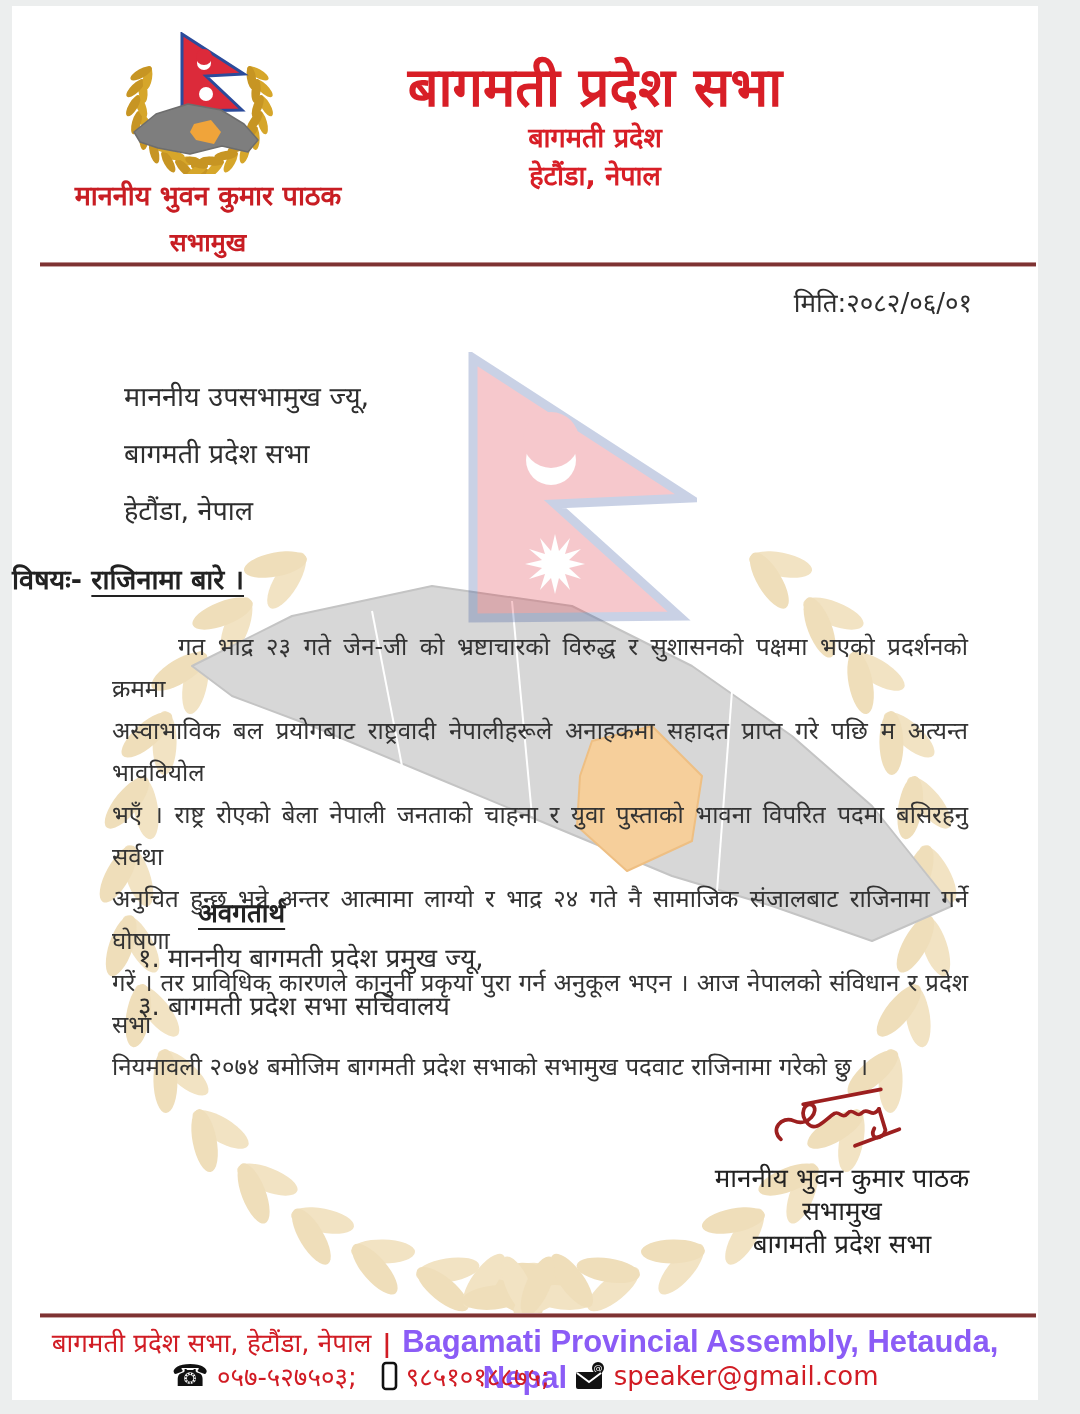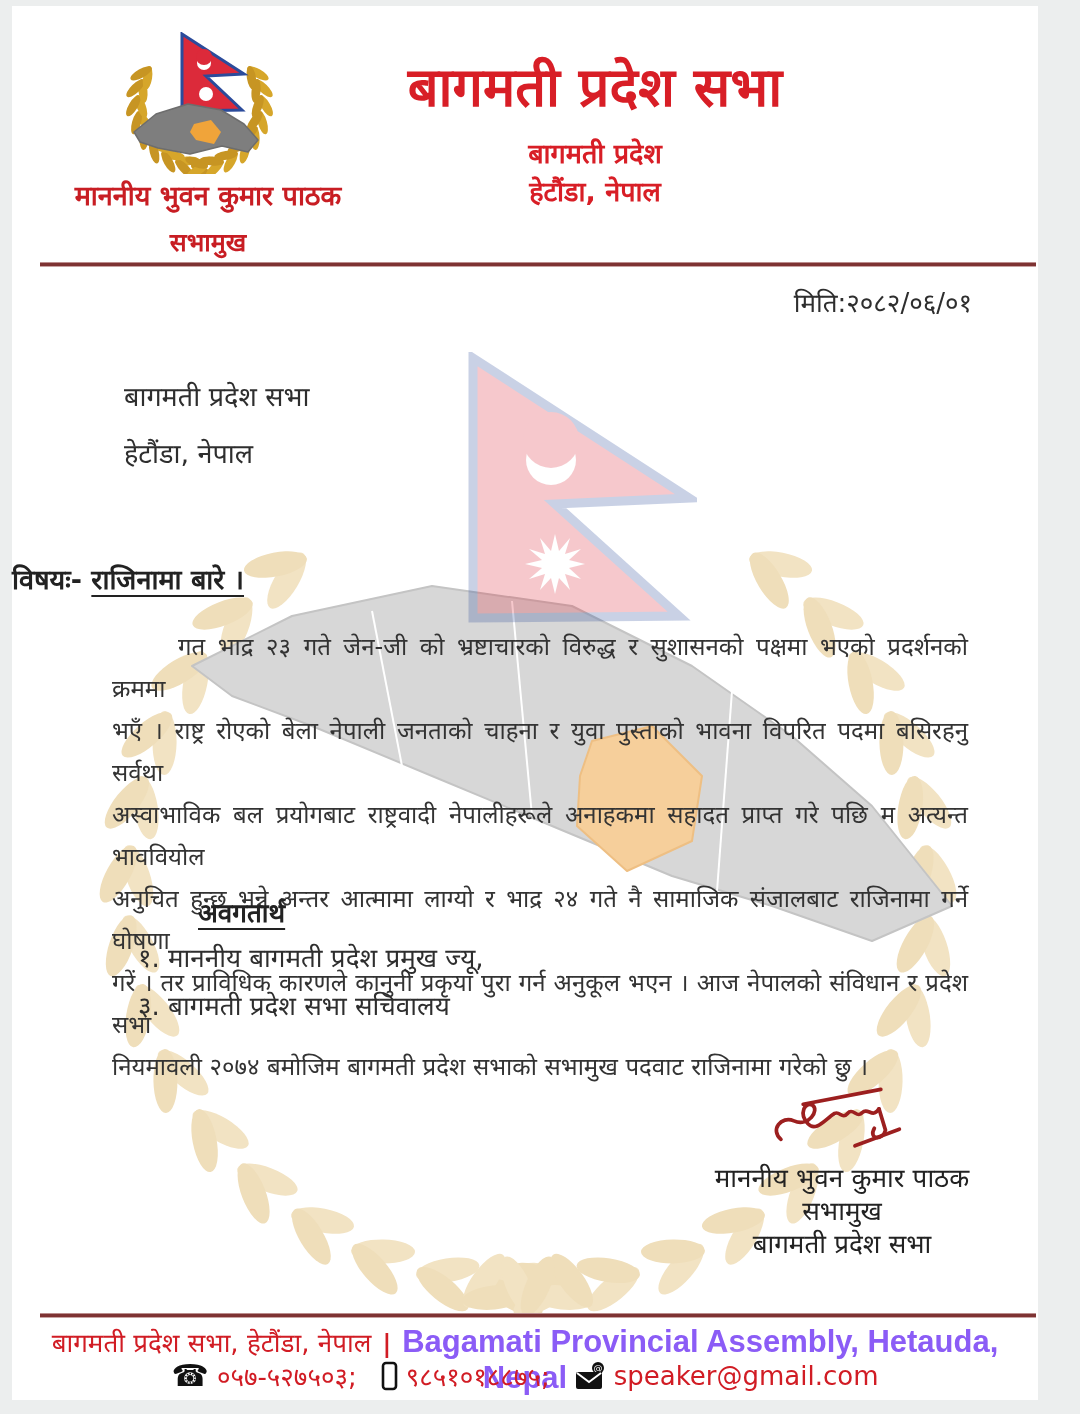--- a/index.html
+++ b/index.html
@@ -17,21 +17,21 @@
   .abs{position:absolute;}
   
   .wm{position:absolute;z-index:0;pointer-events:none;}
   .content{position:relative;z-index:1;}
   
   .official-block{position:absolute;left:28px;top:174px;width:336px;text-align:center;}
   .official-name{font-size:27px;font-weight:bold;color:#c81d23;line-height:32px;}
   .official-title{font-size:25px;font-weight:bold;color:#c81d23;margin-top:12px;}
   .title-block{position:absolute;left:300px;top:50px;width:566px;text-align:center;}
   .main-title{font-size:54px;font-weight:bold;color:#d81e26;line-height:64px;}
-  .subtitle{font-size:27px;font-weight:bold;color:#d81e26;line-height:36px;margin-top:16px;}
+  .subtitle{font-size:27px;font-weight:bold;color:#d81e26;line-height:36px;margin-top:0;}
   .subtitle2{font-size:27px;font-weight:bold;color:#d81e26;line-height:36px;margin-top:2px;}
   .rule{position:absolute;left:28px;right:2px;height:3px;background:#7e3333;border-top:1px solid #bb8d8d;border-bottom:1px solid #c9a3a3;}
   .rule-top{top:256px;}
   .rule-bottom{top:1307px;}
   
   .date-line{position:absolute;top:278px;right:66px;font-size:26px;color:#2e2e2e;}
   .recipient{position:absolute;left:112px;top:362px;color:#2e2e2e;font-size:27px;}
   .recipient div{line-height:57px;}
   .subject{position:absolute;left:0;right:60px;top:554px;font-size:27px;font-weight:bold;color:#222;}
   .subject .u{text-decoration:underline;text-underline-offset:6px;}
@@ -174,32 +174,33 @@
       <div class="main-title">बागमती प्रदेश सभा</div>
       <div class="subtitle">बागमती प्रदेश</div>
       <div class="subtitle2">हेटौंडा, नेपाल</div>
     </div>
 
     <div class="rule rule-top"></div>
 
     <div class="date-line">मिति:२०८२/०६/०१</div>
 
     <div class="recipient">
+      <div>माननीय उपसभामुख ज्यू,</div>
       <div>बागमती प्रदेश सभा</div>
       <div>हेटौंडा, नेपाल</div>
     </div>
 
     <div class="subject">
       <span>विषयः- </span><span class="u">राजिनामा बारे ।</span>
     </div>
 
     <div class="body-par">
       <div class="bl first">गत भाद्र २३ गते जेन-जी को भ्रष्टाचारको विरुद्ध र सुशासनको पक्षमा भएको प्रदर्शनको क्रममा</div>
+      <div class="bl">अस्वाभाविक बल प्रयोगबाट राष्ट्रवादी नेपालीहरूले अनाहकमा सहादत प्राप्त गरे पछि म अत्यन्त भाववियोल</div>
       <div class="bl">भएँ । राष्ट्र रोएको बेला नेपाली जनताको चाहना र युवा पुस्ताको भावना विपरित पदमा बसिरहनु सर्वथा</div>
-      <div class="bl">अस्वाभाविक बल प्रयोगबाट राष्ट्रवादी नेपालीहरूले अनाहकमा सहादत प्राप्त गरे पछि म अत्यन्त भाववियोल</div>
       <div class="bl">अनुचित हुन्छ भन्ने अन्तर आत्मामा लाग्यो र भाद्र २४ गते नै सामाजिक संजालबाट राजिनामा गर्ने घोषणा</div>
       <div class="bl">गरें । तर प्राविधिक कारणले कानुनी प्रकृया पुरा गर्न अनुकूल भएन । आज नेपालको संविधान र प्रदेश सभा</div>
       <div class="bl last">नियमावली २०७४ बमोजिम बागमती प्रदेश सभाको सभामुख पदवाट राजिनामा गरेको छु ।</div>
     </div>
 
     <div class="cc-heading">अवगतार्थ</div>
     <div class="cc-list">
       <div>१. माननीय बागमती प्रदेश प्रमुख ज्यू,</div>
       <div>३. बागमती प्रदेश सभा सचिवालय</div>
     </div>

